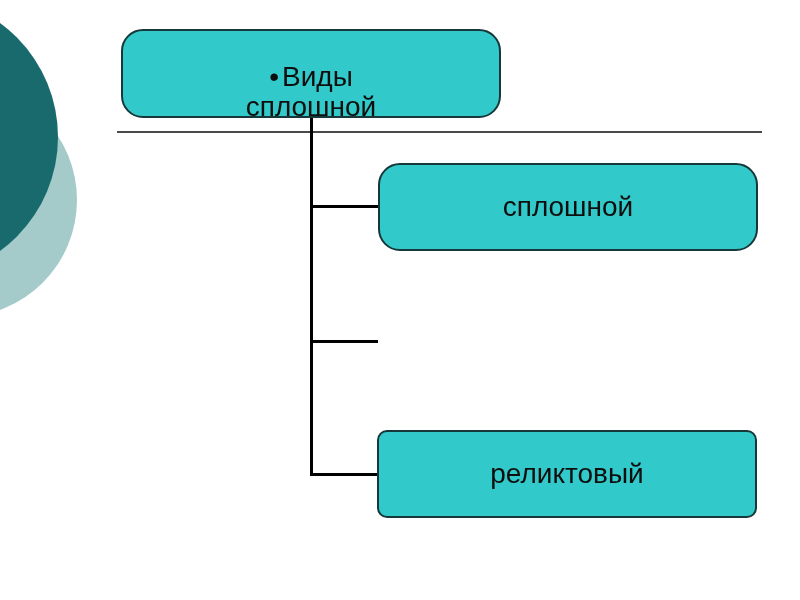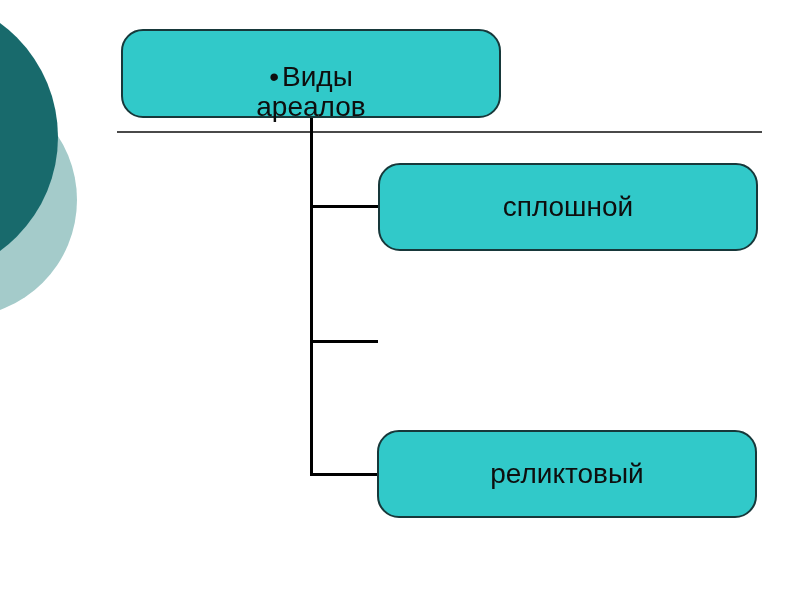--- a/index.html
+++ b/index.html
@@ -50,21 +50,21 @@
     border-radius: 22px;
     z-index: 4;
     display: flex;
     align-items: center;
     justify-content: center;
     text-align: center;
   }
   .box.root { left: 121px; top: 29px; height: 89px; }
   .box.c1 { left: 378px; top: 163px; height: 88px; }
   .box.c2 { left: 377px; top: 298px; height: 87px; }
-  .box.c3 { left: 377px; top: 430px; height: 88px; }
+  .box.c3 { left: 377px; top: 430px; height: 88px; border-radius: 10px; }
   .label {
     font-size: 28px;
     line-height: 32px;
     white-space: pre-line;
     color: var(--text);
   }
   .title-text {
     position: absolute;
     left: 121px; top: 62px; width: 380px;
     text-align: center;
@@ -86,21 +86,21 @@
   <div class="divider"></div>
 
   <div class="conn vert"></div>
   <div class="conn h h1"></div>
   <div class="conn h h2"></div>
   <div class="conn h h3"></div>
 
   <div class="box root"></div>
   <div class="title-text">
     <span class="bullet">•</span><span class="tspan">Виды
-ареалов</span>
+сплошной</span>
   </div>
 
   <div class="box c1">
     <span class="label">сплошной</span>
   </div>
   <div class="box c3">
     <span class="label">реликтовый</span>
   </div>
 </div>
 

